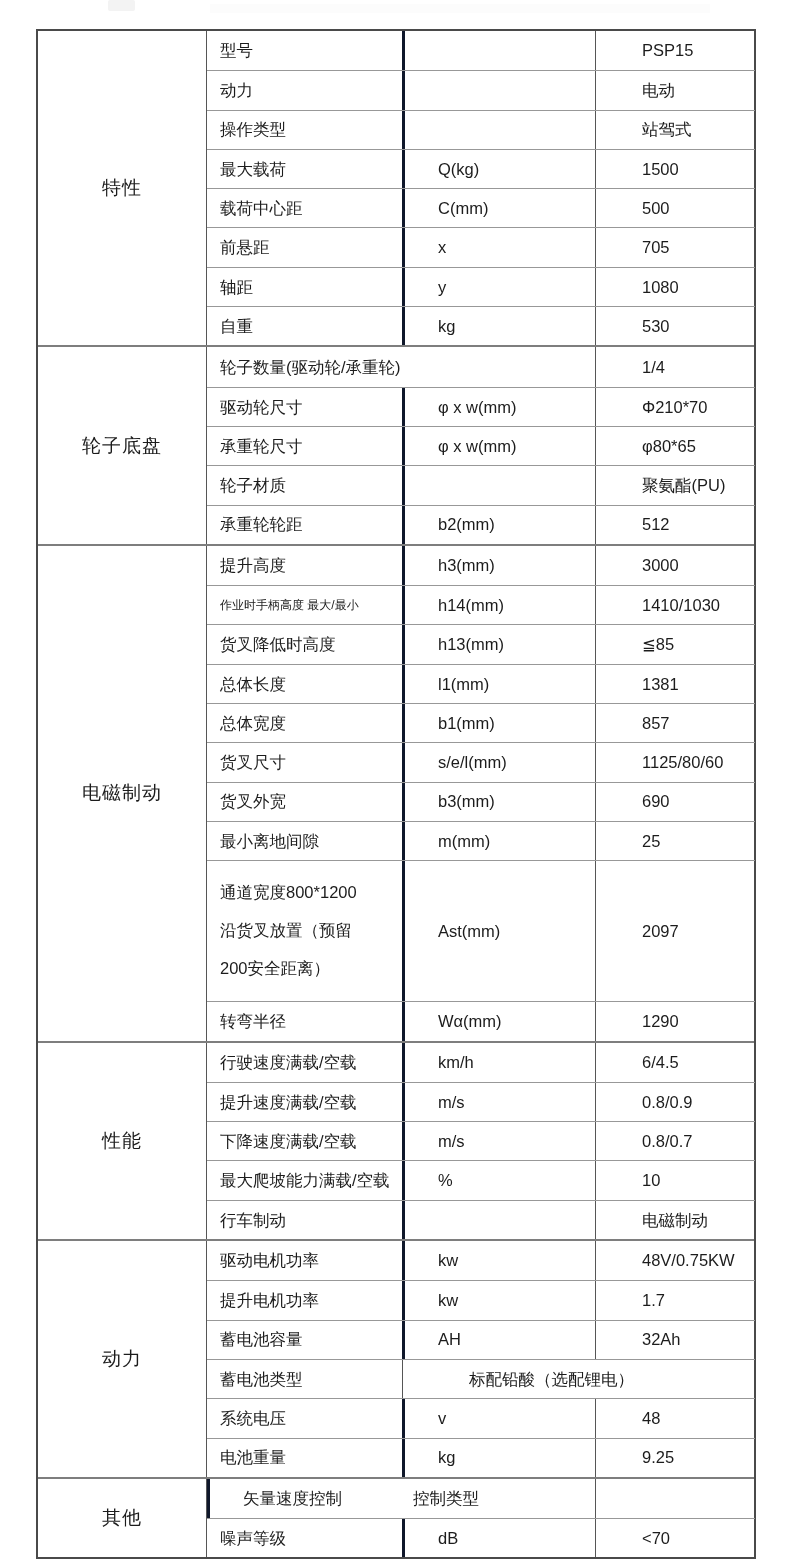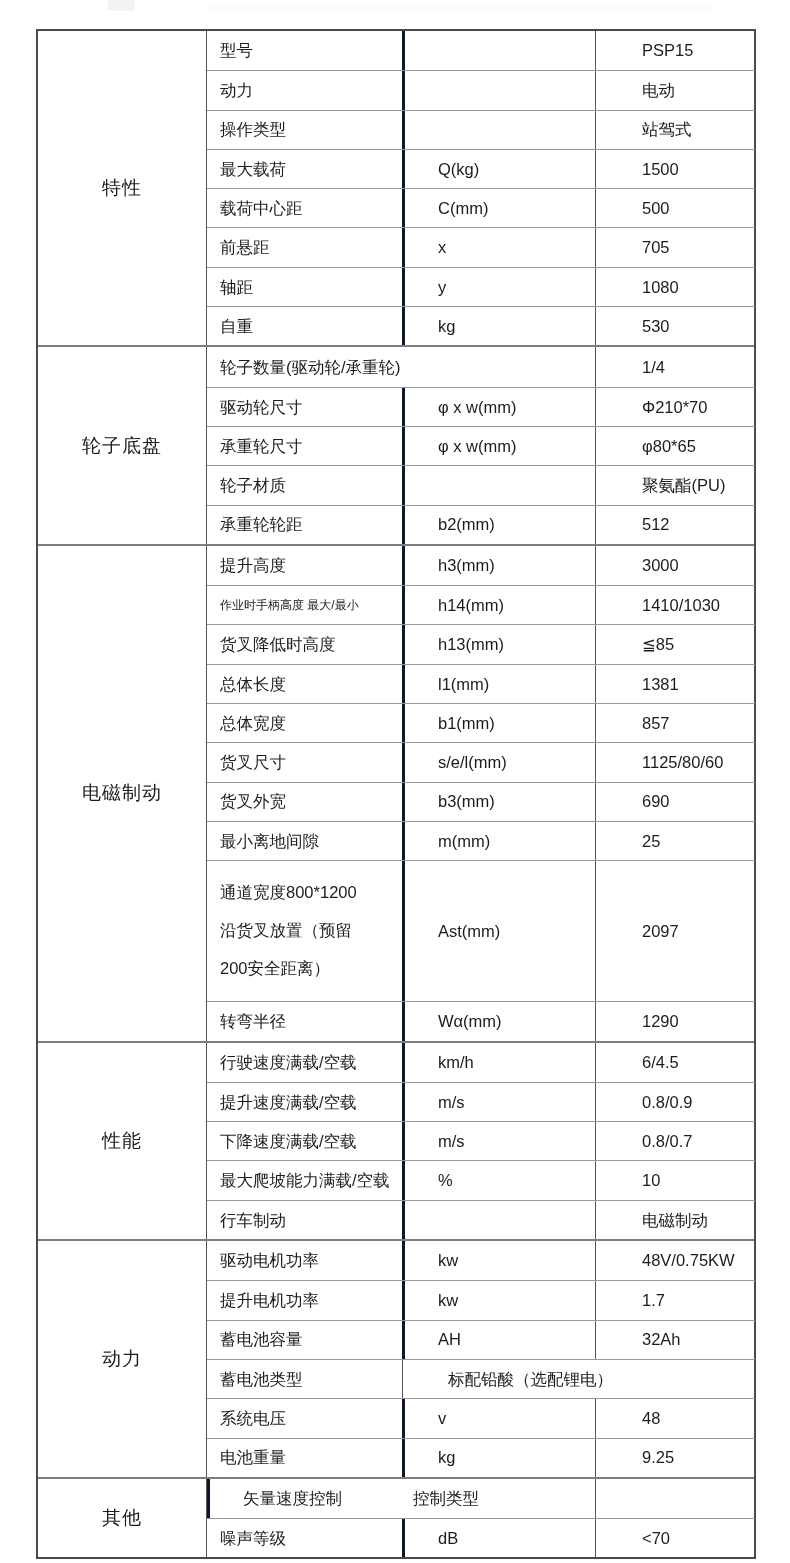--- a/index.html
+++ b/index.html
@@ -29,21 +29,21 @@
   }
   .rows{flex:1;display:flex;flex-direction:column;border-left:1px solid #565656;}
   .row{display:flex;height:39.3px;box-sizing:border-box;justify-content:space-between;}
   .row.row-sep{border-top:1px solid #989898;}
   .row.tall{height:141px;}
   .cell{display:flex;align-items:center;box-sizing:border-box;font-size:16.5px;line-height:1.25;}
   .name-cell{width:195px;min-width:195px;padding-left:13px;}
   .name-cell.span2{width:388px;min-width:388px;}
   .symbol-cell{width:193px;min-width:193px;border-left:3px solid #0f172a;padding-left:33px;}
   .value-cell{width:160px;min-width:160px;border-left:1px solid #565656;padding-left:46px;flex:1;}
-  .combo-cell{width:353px;min-width:353px;border-left:1px solid #565656;padding-left:45px;flex:1;}
+  .combo-cell{width:353px;min-width:353px;border-left:1px solid #565656;padding-left:66px;flex:1;}
   .row .small-name{font-size:12px;}
   .row.tall .name-text{max-width:152px;line-height:2.3;}
 </style>
 </head>
 <body>
 
 <div class="top-decor" style="background: rgb(243, 243, 243);"></div>
 <div class="top-smudge" style="background: rgb(250, 250, 250);"></div>
 
 <div class="spec-table">

